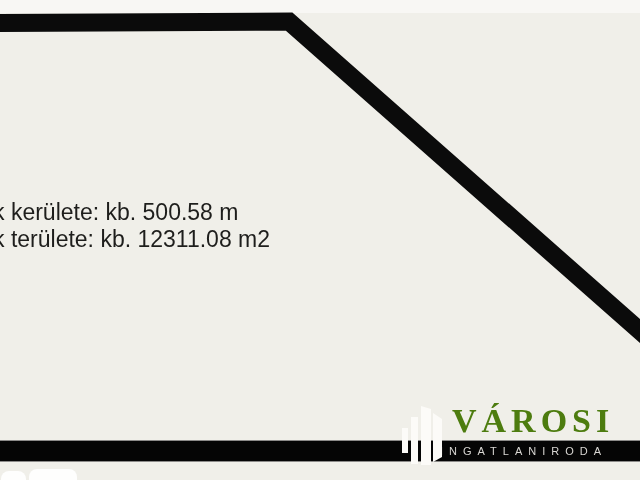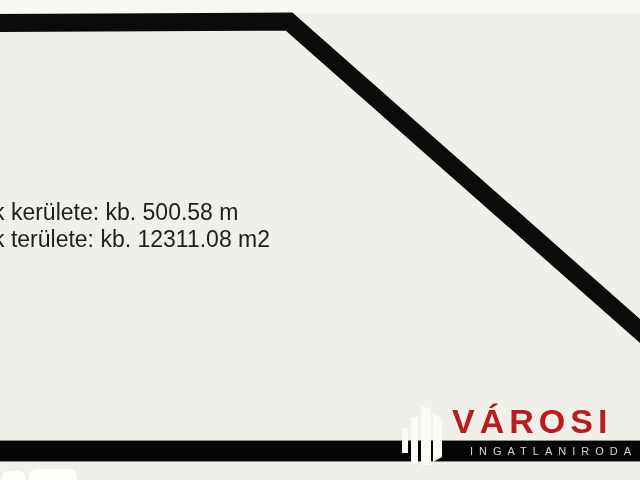--- a/index.html
+++ b/index.html
@@ -42,21 +42,21 @@
     position: absolute;
     left: 452px;
     top: 402px;
     font-size: 34px;
     font-weight: bold;
     letter-spacing: 5px;
     white-space: nowrap;
   }
   .logo-subtitle {
     position: absolute;
-    left: 470px;
+    left: 440px;
     top: 445px;
     font-size: 11px;
     line-height: 12px;
     letter-spacing: 6px;
     white-space: nowrap;
   }
   .buildings-svg {
     position: absolute;
     left: 398px;
     top: 403px;
@@ -82,21 +82,21 @@
     <path d="M -14 23 L 289 21.5 L 657 346" fill="none" stroke-width="18" stroke-linejoin="miter" stroke-linecap="butt" stroke="#0b0b0b"></path>
   </svg>
 
   <div class="measurements" style="color: rgb(30, 30, 28);">
     <div>k kerülete: kb. 500.58 m</div>
     <div>k területe: kb. 12311.08 m2</div>
   </div>
 
   <div class="logo-bar" style="border-color: rgb(140, 139, 137); background-color: rgb(5, 5, 5);"></div>
 
-  <div class="brand-name" style="color: #b91c1c;">VÁROSI</div>
+  <div class="brand-name" style="color: #4d7c0f; font-family: Liberation Serif, serif;">VÁROSI</div>
 
   <div class="logo-subtitle" style="color: rgb(217, 215, 211);">INGATLANIRODA</div>
 
   <svg class="buildings-svg" viewBox="0 0 50 62" xmlns="http://www.w3.org/2000/svg">
     <rect x="4" y="25" width="6" height="25" fill="#fcfbf8"></rect>
     <rect x="13" y="14" width="7" height="47" fill="#fcfbf8"></rect>
     <polygon points="23,3 33,6 33,62 23,62" fill="#fcfbf8"></polygon>
     <polygon points="35,10 44,16 44,54 35,59" fill="#fcfbf8"></polygon>
   </svg>
 

